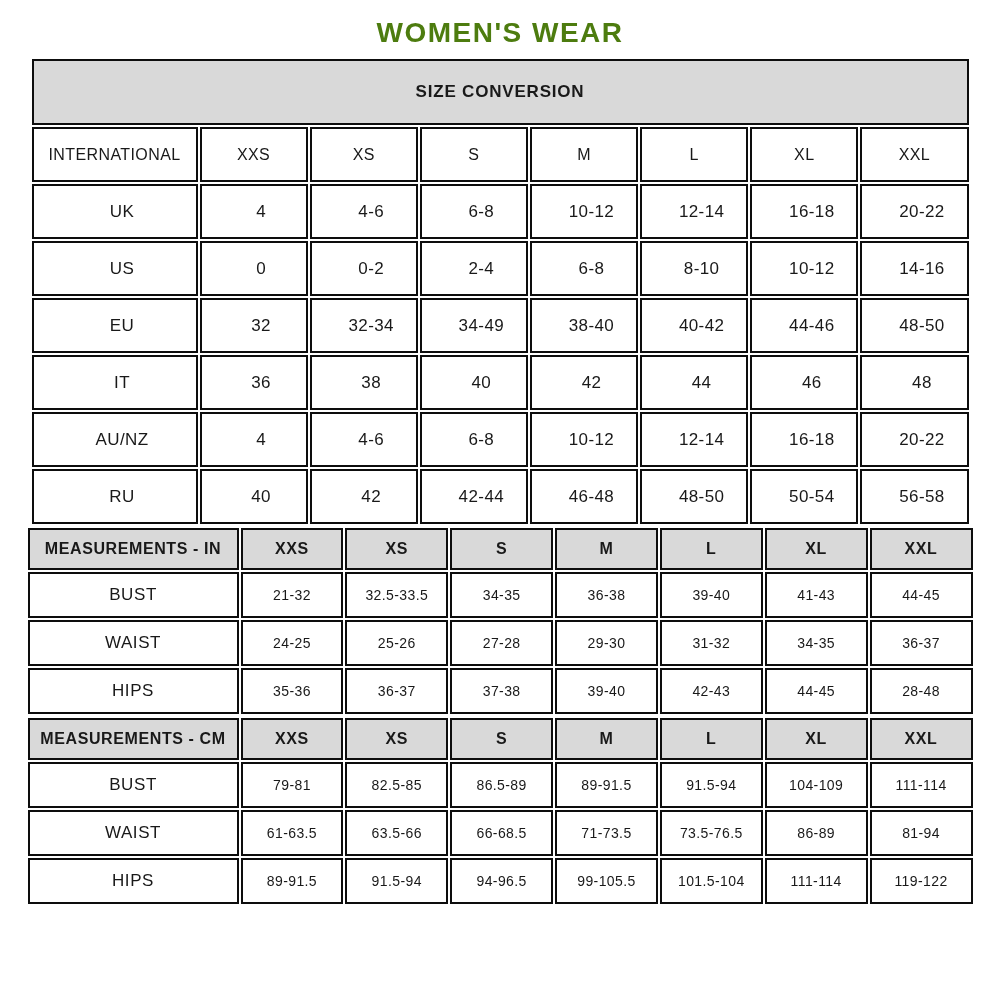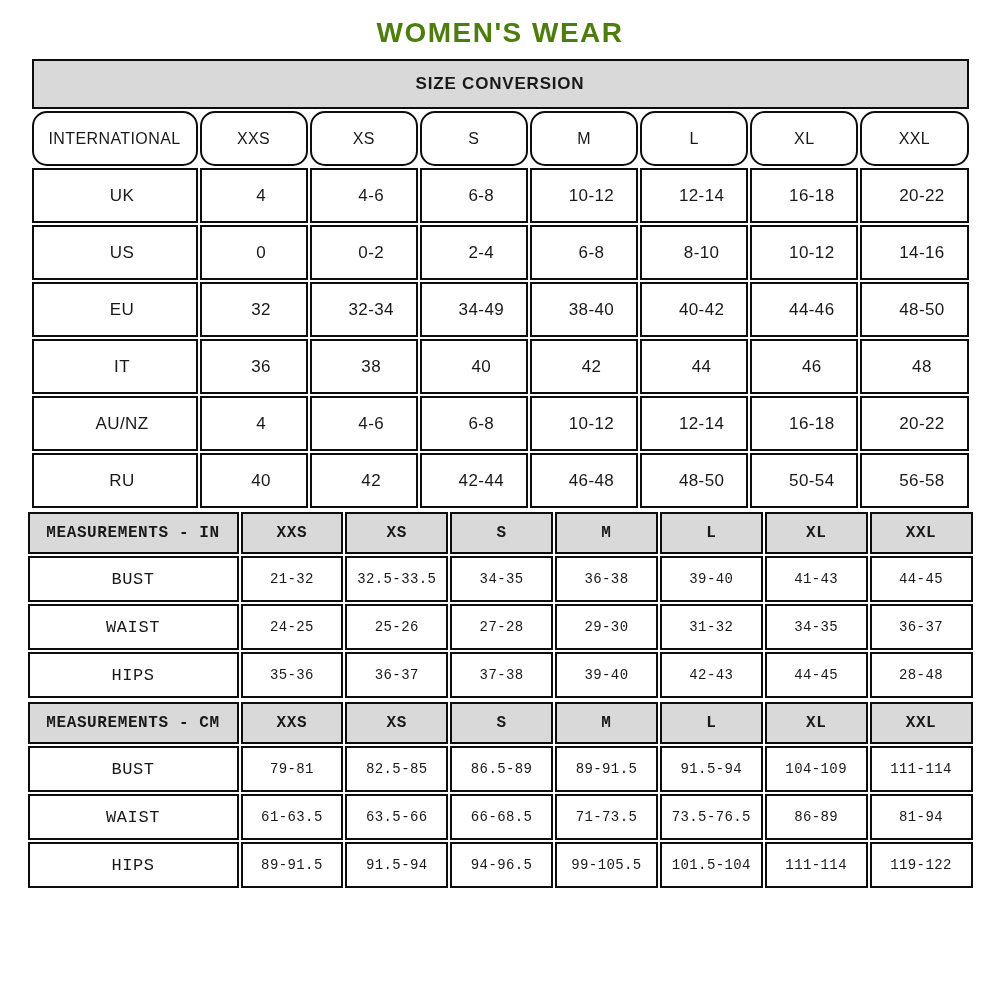--- a/index.html
+++ b/index.html
@@ -23,41 +23,41 @@
   }
 
   table.tbl {
     border-collapse: separate;
     border-spacing: 2px;
     table-layout: fixed;
     margin: 0 auto;
     background: #fff;
   }
   .tbl-conv { width: 941px; }
-  .tbl-meas { width: 949px; margin-top: 10px; font-family: Liberation Mono, monospace; }
+  .tbl-meas { width: 949px; margin-top: 10px; }
 
   .tbl th, .tbl td {
     border: 2px solid var(--border, #0d0d0d);
     text-align: center;
     vertical-align: middle;
     padding: 0 4px;
     overflow: hidden;
     letter-spacing: 0.4px;
   }
 
   
   .tbl-conv tr { height: 55px; }
-  .tbl-conv tr.banner-row { height: 50px; }
+  .tbl-conv tr.banner-row { height: 66px; }
   .tbl-conv .banner {
     background: var(--header-bg, #d9d9d9);
     font-weight: 700;
     font-size: 17px;
     letter-spacing: 0.8px;
   }
-  .tbl-conv .colhead { background: #fff; font-weight: 400; font-size: 16px; border-radius: 15px; }
+  .tbl-conv .colhead { background: #fff; font-weight: 400; font-size: 16px; }
   .tbl-conv .rowlabel, .tbl-conv .cell { font-size: 17px; font-weight: 400; padding-left: 19px; }
   .tbl-conv col.first { width: 166px; }
 
   
   .tbl-meas tr { height: 46px; }
   .tbl-meas tr.head-row { height: 42px; }
   .tbl-meas .colhead {
     background: var(--header-bg, #d9d9d9);
     font-weight: 700;
     font-size: 16px;

